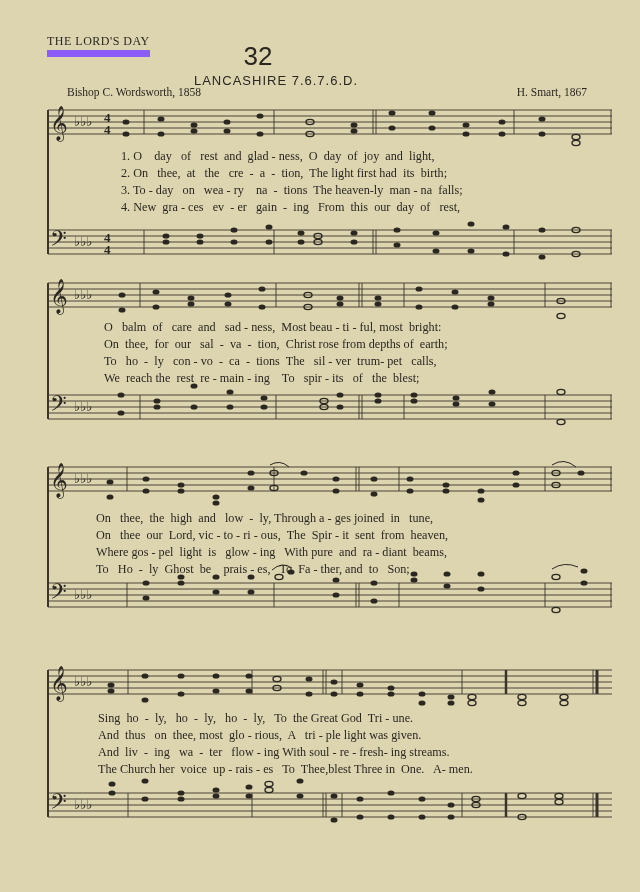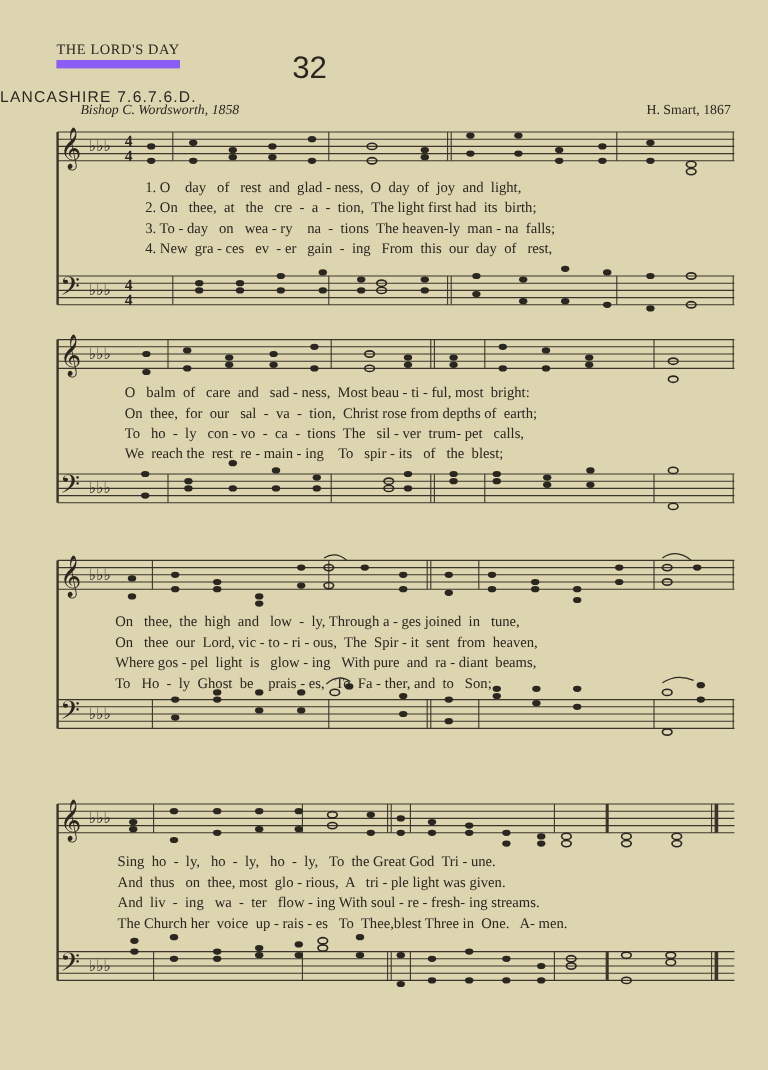--- a/index.html
+++ b/index.html
@@ -17,29 +17,30 @@
     border-bottom: 7px solid #8b5cf6; padding-bottom: 1px;
   }
   .hymn-number {
     position: absolute; left: 0; width: 516px; top: 43px;
     text-align: center;
     font-family: "Liberation Sans", sans-serif;
     font-size: 26px; line-height: 26px;
   }
   .tune-line {
     position: absolute; left: 0; width: 552px; top: 73px;
+    text-align: center;
     font-family: "Liberation Sans", sans-serif;
     font-size: 13px; letter-spacing: 1px;
   }
   .author {
     position: absolute; top: 86px;
     font-family: "Liberation Serif", serif; font-size: 11.5px;
   }
-  .author.left { left: 67px; font-style: italic; }
-  .author.right { right: 31px; margin-left: 20px; }
+  .author.left { left: 67px; }
+  .author.right { right: 53px; margin-left: 20px; }
   .system { position: absolute; left: 44px; width: 570px; }
   .system svg { position: absolute; left: 0; top: 0; }
   .lyrics { position: absolute; left: 0; width: 570px; }
   .lyric-line {
     position: absolute; left: 0; width: 570px; height: 16px;
     font-family: "Liberation Serif", serif;
     font-size: 12.2px; line-height: 16px;
     white-space: pre;
   }
 </style>

